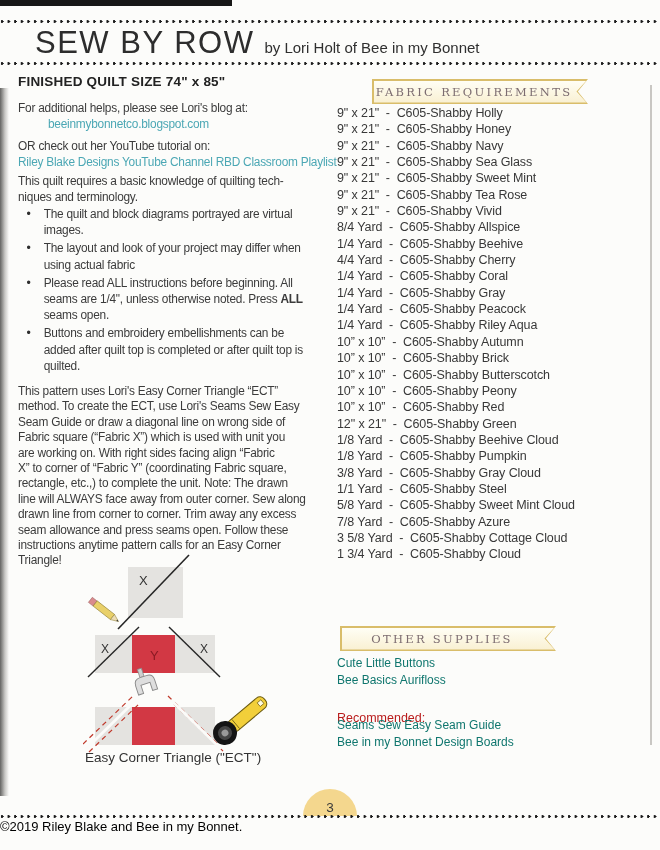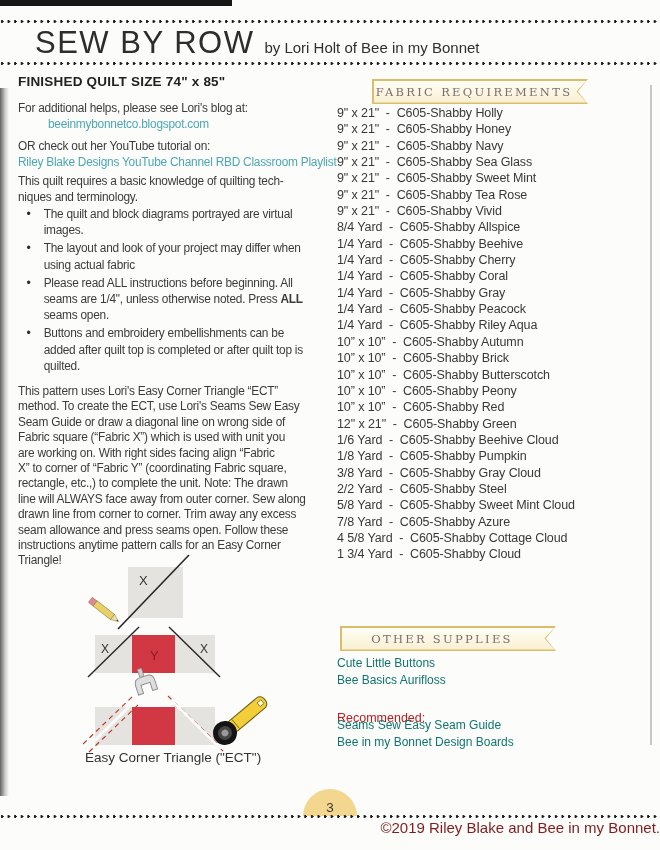--- a/index.html
+++ b/index.html
@@ -46,21 +46,21 @@
   .fab-row{font-size:12.5px;letter-spacing:-0.1px;line-height:16.35px;white-space:pre;color:#383838;}
   .supplies-list{position:absolute;left:337px;top:655px;}
   .supplies-list div,.rec-list div{font-size:12px;line-height:16.6px;color:#0f766e;}
   .rec-label{position:absolute;left:337px;top:700px;font-size:12.5px;font-weight:normal;color:#b91c1c;margin-top:11px;}
   .rec-list{position:absolute;left:337px;top:717px;}
   
   .page-badge{position:absolute;left:303px;top:789px;width:54px;height:27px;background:#f4d78e;
      border-radius:27px 27px 0 0;text-align:center;font-size:13.5px;color:#3a3a3a;
      padding-top:0;line-height:38px;}
   .foot-dots{top:814px;}
-  .copyright{position:absolute;left:0;top:819px;width:660px;text-align:right;font-size:15px;color:#7f1d1d;}
+  .copyright{position:absolute;left:0;top:819px;width:660px;text-align:left;font-size:13px;color:#000000;}
 </style>
 </head>
 <body>
 
 <div id="page">
 
   <div class="scan-topbar"></div>
   <div class="dotline" style="top:19px"></div>
 
   <div class="titlewrap">
@@ -155,38 +155,38 @@
   <div class="fabric-list">
       <div class="fab-row">9" x 21"  -  C605-Shabby Holly</div>
       <div class="fab-row">9" x 21"  -  C605-Shabby Honey</div>
       <div class="fab-row">9" x 21"  -  C605-Shabby Navy</div>
       <div class="fab-row">9" x 21"  -  C605-Shabby Sea Glass</div>
       <div class="fab-row">9" x 21"  -  C605-Shabby Sweet Mint</div>
       <div class="fab-row">9" x 21"  -  C605-Shabby Tea Rose</div>
       <div class="fab-row">9" x 21"  -  C605-Shabby Vivid</div>
       <div class="fab-row">8/4 Yard  -  C605-Shabby Allspice</div>
       <div class="fab-row">1/4 Yard  -  C605-Shabby Beehive</div>
-      <div class="fab-row">1/4 Yard  -  C605-Shabby Cherry</div>
+      <div class="fab-row">4/4 Yard  -  C605-Shabby Cherry</div>
       <div class="fab-row">1/4 Yard  -  C605-Shabby Coral</div>
       <div class="fab-row">1/4 Yard  -  C605-Shabby Gray</div>
       <div class="fab-row">1/4 Yard  -  C605-Shabby Peacock</div>
       <div class="fab-row">1/4 Yard  -  C605-Shabby Riley Aqua</div>
       <div class="fab-row">10” x 10”  -  C605-Shabby Autumn</div>
       <div class="fab-row">10” x 10”  -  C605-Shabby Brick</div>
       <div class="fab-row">10” x 10”  -  C605-Shabby Butterscotch</div>
       <div class="fab-row">10” x 10”  -  C605-Shabby Peony</div>
       <div class="fab-row">10” x 10”  -  C605-Shabby Red</div>
       <div class="fab-row">12" x 21"  -  C605-Shabby Green</div>
-      <div class="fab-row">1/6 Yard  -  C605-Shabby Beehive Cloud</div>
+      <div class="fab-row">1/8 Yard  -  C605-Shabby Beehive Cloud</div>
       <div class="fab-row">1/8 Yard  -  C605-Shabby Pumpkin</div>
       <div class="fab-row">3/8 Yard  -  C605-Shabby Gray Cloud</div>
-      <div class="fab-row">2/2 Yard  -  C605-Shabby Steel</div>
+      <div class="fab-row">1/1 Yard  -  C605-Shabby Steel</div>
       <div class="fab-row">5/8 Yard  -  C605-Shabby Sweet Mint Cloud</div>
       <div class="fab-row">7/8 Yard  -  C605-Shabby Azure</div>
-      <div class="fab-row">4 5/8 Yard  -  C605-Shabby Cottage Cloud</div>
+      <div class="fab-row">3 5/8 Yard  -  C605-Shabby Cottage Cloud</div>
       <div class="fab-row">1 3/4 Yard  -  C605-Shabby Cloud</div>
     </div>
 
   <div class="banner banner2">
     <div class="outer"></div>
     <div class="inner"></div>
     <div class="label">OTHER SUPPLIES</div>
   </div>
 
   <div class="supplies-list">

